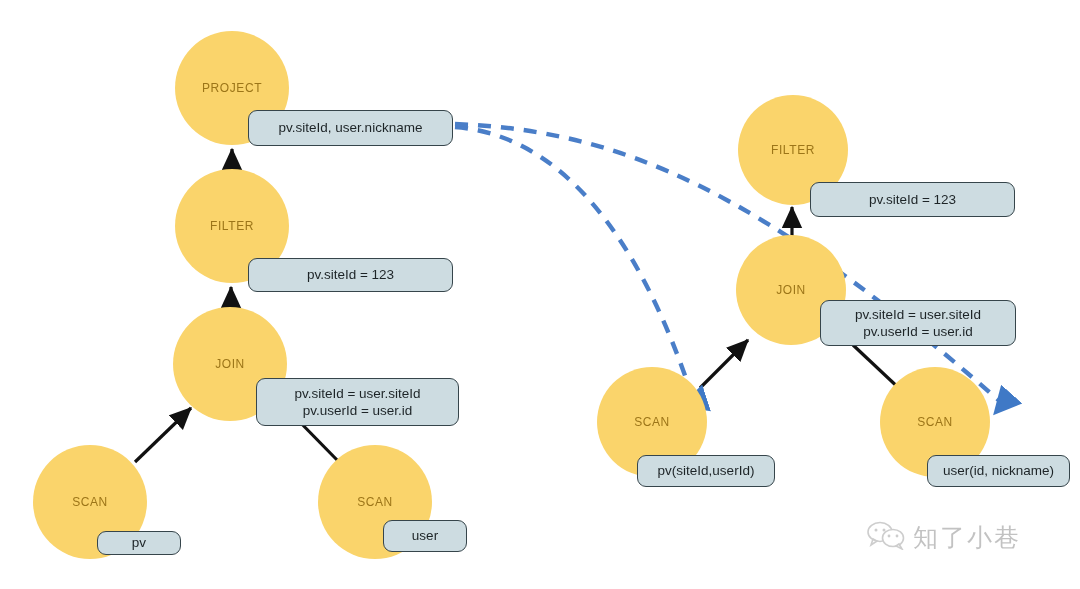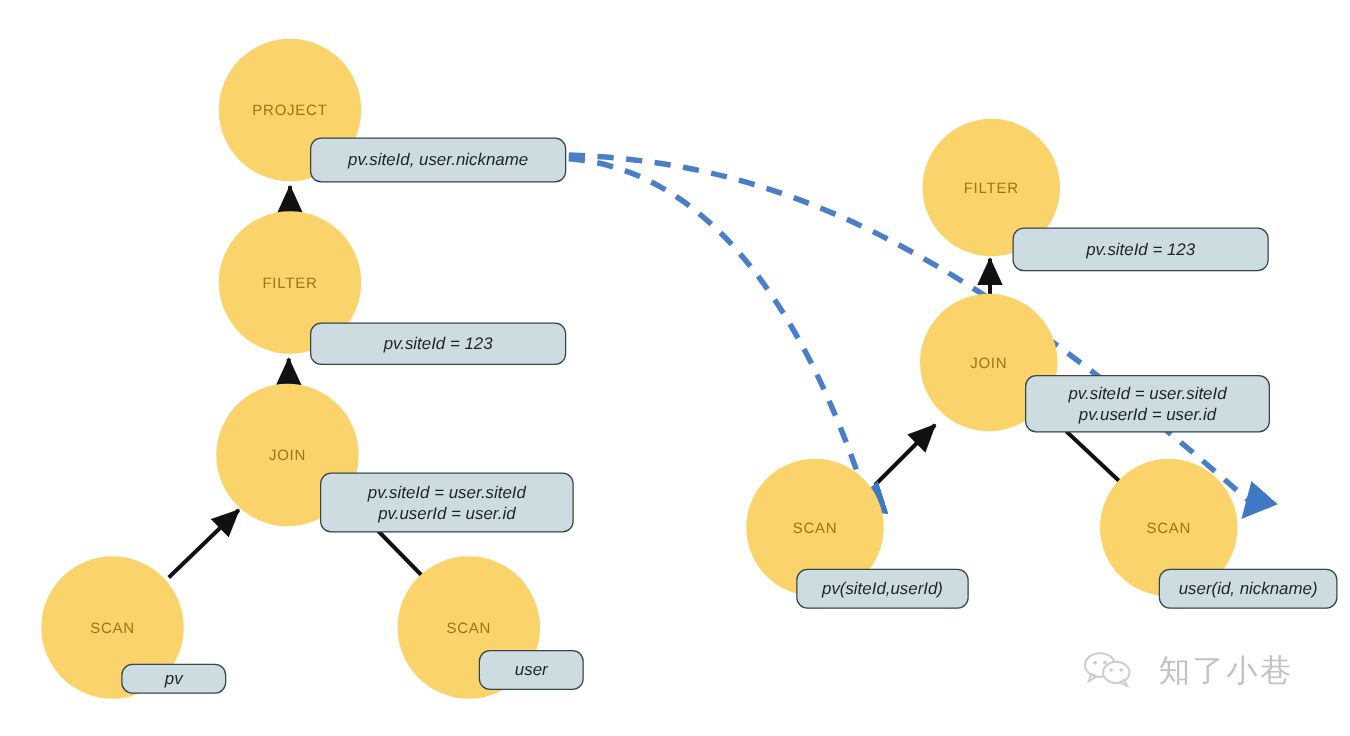--- a/index.html
+++ b/index.html
@@ -49,27 +49,26 @@
     justify-content: center;
     text-align: center;
     color: #1d2427;
     font-size: 13.5px;
     line-height: 1.28;
     font-family: "Liberation Sans", sans-serif;
     box-sizing: border-box;
     z-index: 3;
     padding: 2px 6px;
     white-space: pre-line;
-    font-style: italic;
   }
   .watermark {
     position: absolute;
     display: flex;
-    align-items: flex-start;
-    gap: 21px;
+    align-items: flex-end;
+    gap: 7px;
     opacity: 0.42;
     z-index: 4;
   }
   .watermark-text {
     font-family: "DejaVu Sans", sans-serif;
     font-size: 25px;
     color: #6f6f6f;
     letter-spacing: 2px;
   }
 </style>

